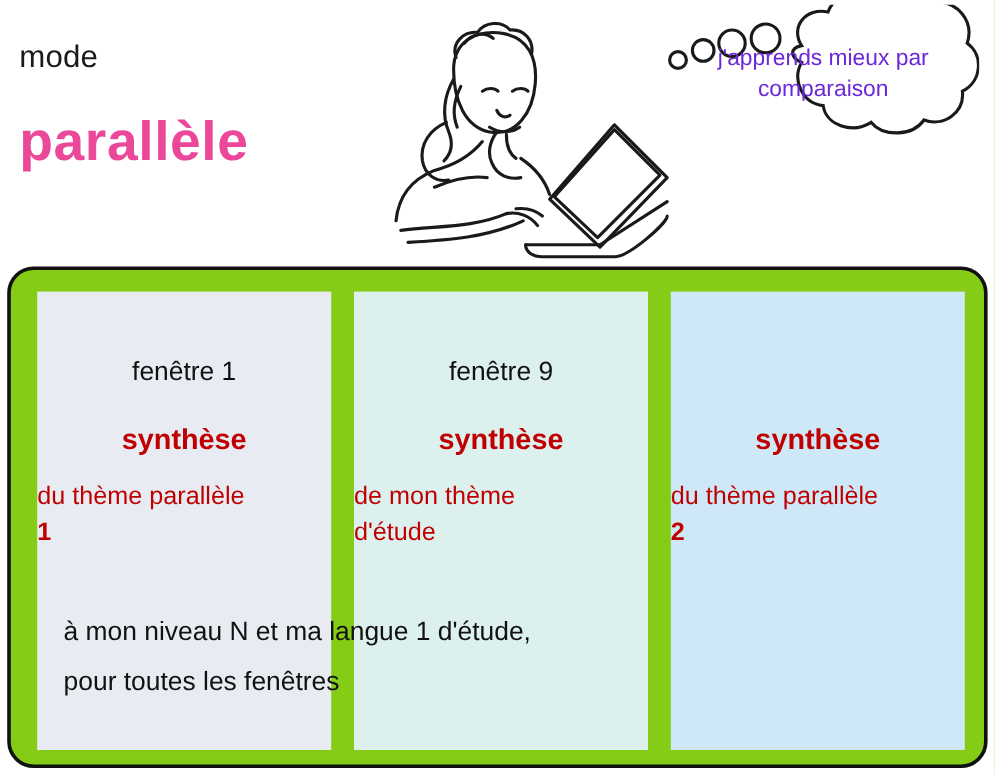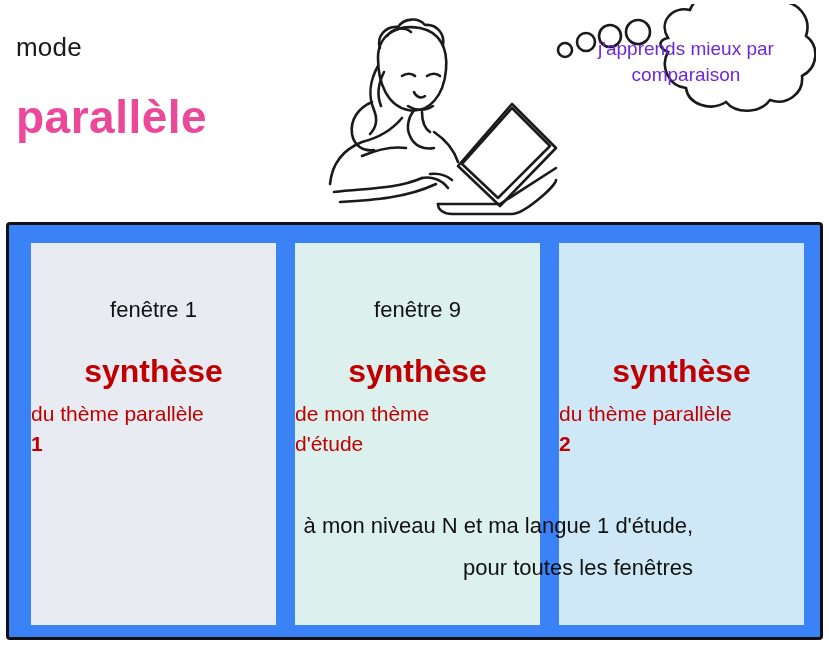--- a/index.html
+++ b/index.html
@@ -74,22 +74,22 @@
 
   
   .main-box {
     position: absolute;
     left: 6px;
     top: 222px;
     width: 817px;
     height: 418px;
     box-sizing: border-box;
     border: 3px solid #111;
-    border-radius: 4px;
-    background: #3b82f6;
+    border-radius: 22px;
+    background: #84cc16;
   }
 
   .columns {
     position: absolute;
     left: 22px;
     top: 18px;
     width: 773px;
     height: 382px;
   }
   .col {
@@ -110,41 +110,41 @@
     text-align: center;
     font-size: 22px;
     color: #111;
   }
   .col-synth {
     position: absolute;
     top: 110px;
     left: 0;
     width: 100%;
     text-align: center;
-    font-size: 32px;
+    font-size: 24px;
     font-weight: bold;
     color: #c00000;
   }
   .col-sub {
     position: absolute;
     top: 156px;
     left: 0;
     width: 100%;
     font-size: 21px;
     color: #c00000;
     line-height: 1.42;
   }
   .col-sub b { font-weight: bold; }
 
   .footnote {
     position: absolute;
     left: 22px;
     top: 262px;
     width: 640px;
-    text-align: right;
+    text-align: left;
     font-size: 22px;
     color: #111;
     line-height: 1.9;
     pointer-events: none;
   }
   .footnote .line2 { display: block; }
 </style>
 </head>
 <body>
 

